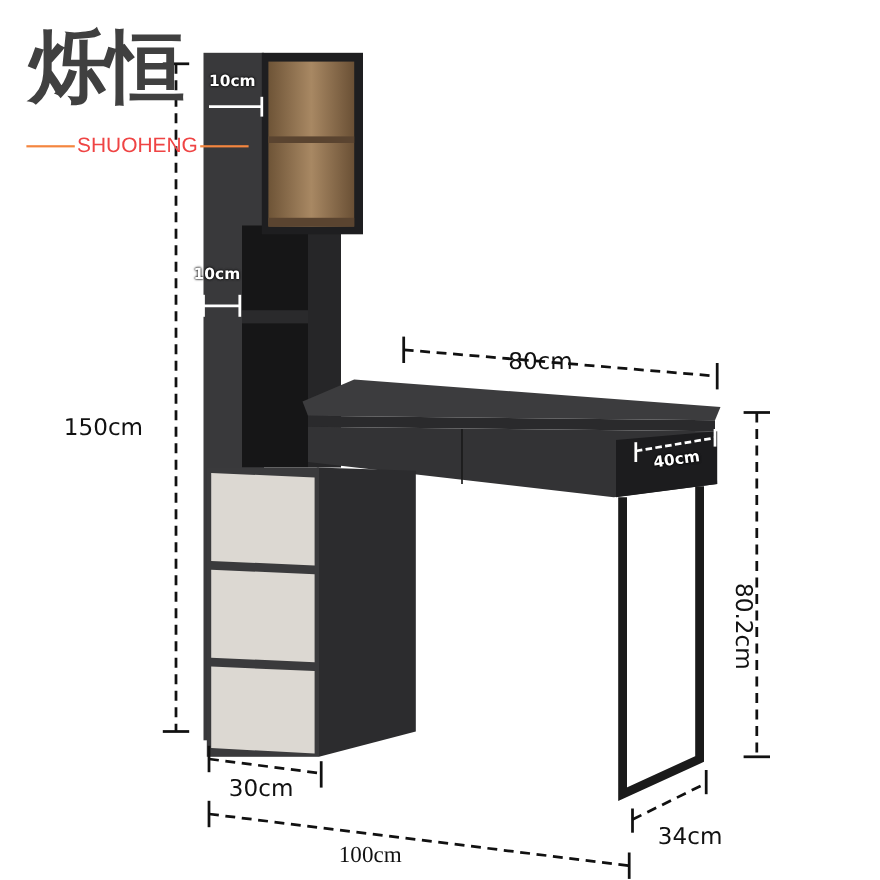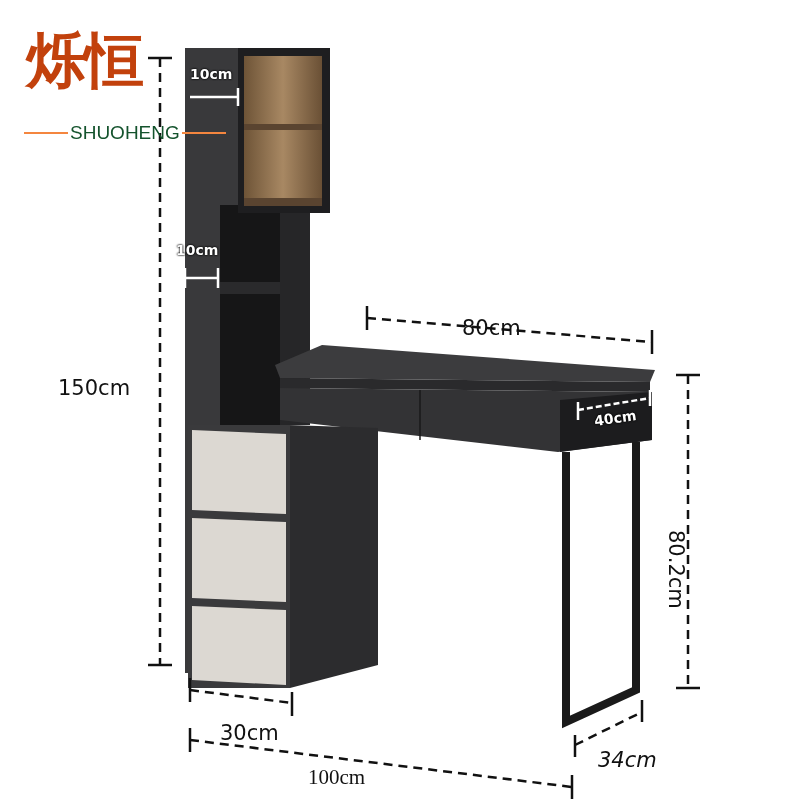--- a/index.html
+++ b/index.html
@@ -1,19 +1,19 @@
 <!DOCTYPE html>
 <html><head>
 <meta charset="utf-8">
 <style>
   html,body{margin:0;padding:0;background:#fff;}
   body{width:800px;height:800px;position:relative;overflow:hidden;font-family:"Liberation Sans",sans-serif;}
   .abs{position:absolute;}
-  .brand{left:26px;top:10px;color:#c2410c;font-family:"DejaVu Sans",sans-serif;font-weight:bold;font-size:60px;line-height:100px;letter-spacing:-2px;z-index:5;}
-  .brand-sub{left:22px;top:122px;color:#14532d;font-size:19px;z-index:5;display:flex;align-items:center;}
+  .brand{left:26px;top:10px;color:#404040;font-family:"DejaVu Sans",sans-serif;font-weight:bold;font-size:72px;line-height:100px;letter-spacing:-2px;z-index:5;}
+  .brand-sub{left:22px;top:122px;color:#ef4444;font-size:19px;z-index:5;display:flex;align-items:center;}
   .brand-sub .line{display:inline-block;width:44px;height:2px;background:#f4863f;margin:0 2px;}
   .dim-label{color:#111;font-size:21px;font-family:"DejaVu Sans",sans-serif;}
   .inline-label{color:#fff;font-size:14px;font-family:"DejaVu Sans",sans-serif;font-weight:bold;text-shadow:0 0 2px #000,0 0 2px #000;}
   svg{position:absolute;left:0;top:0;}
 </style>
 </head>
 <body>
 
 <svg width="800" height="800" viewBox="0 0 800 800">
   <defs>
@@ -97,19 +97,19 @@
 <div class="abs brand">烁恒</div>
 <div class="abs brand-sub">
   <span class="line"></span>
   <span>SHUOHENG</span>
   <span class="line"></span>
 </div>
 
 <div class="abs dim-label" style="left:58px;top:376px;text-align:right;">150cm</div>
 <div class="abs dim-label" style="left:462px;top:316px;">80cm</div>
 <div class="abs dim-label" style="left:688px;top:530px;transform:rotate(90deg);transform-origin:left top;">80.2cm</div>
-<div class="abs dim-label" style="left:220px;top:705px;margin-top:16px;">30cm</div>
+<div class="abs dim-label" style="left:208px;top:705px;">30cm</div>
 <div class="abs dim-label" style="left:308px;top:765px;font-family:Liberation Serif, serif;">100cm</div>
-<div class="abs dim-label" style="left:598px;top:748px;font-style:italic;">34cm</div>
+<div class="abs dim-label" style="left:598px;top:748px;">34cm</div>
 
 <div class="abs inline-label" style="left:176px;top:242px;">10cm</div>
 <div class="abs inline-label" style="left:190px;top:66px;">10cm</div>
 <div class="abs inline-label" style="left:594px;top:410px;transform:rotate(-8deg);">40cm</div>
 
 </body></html>

